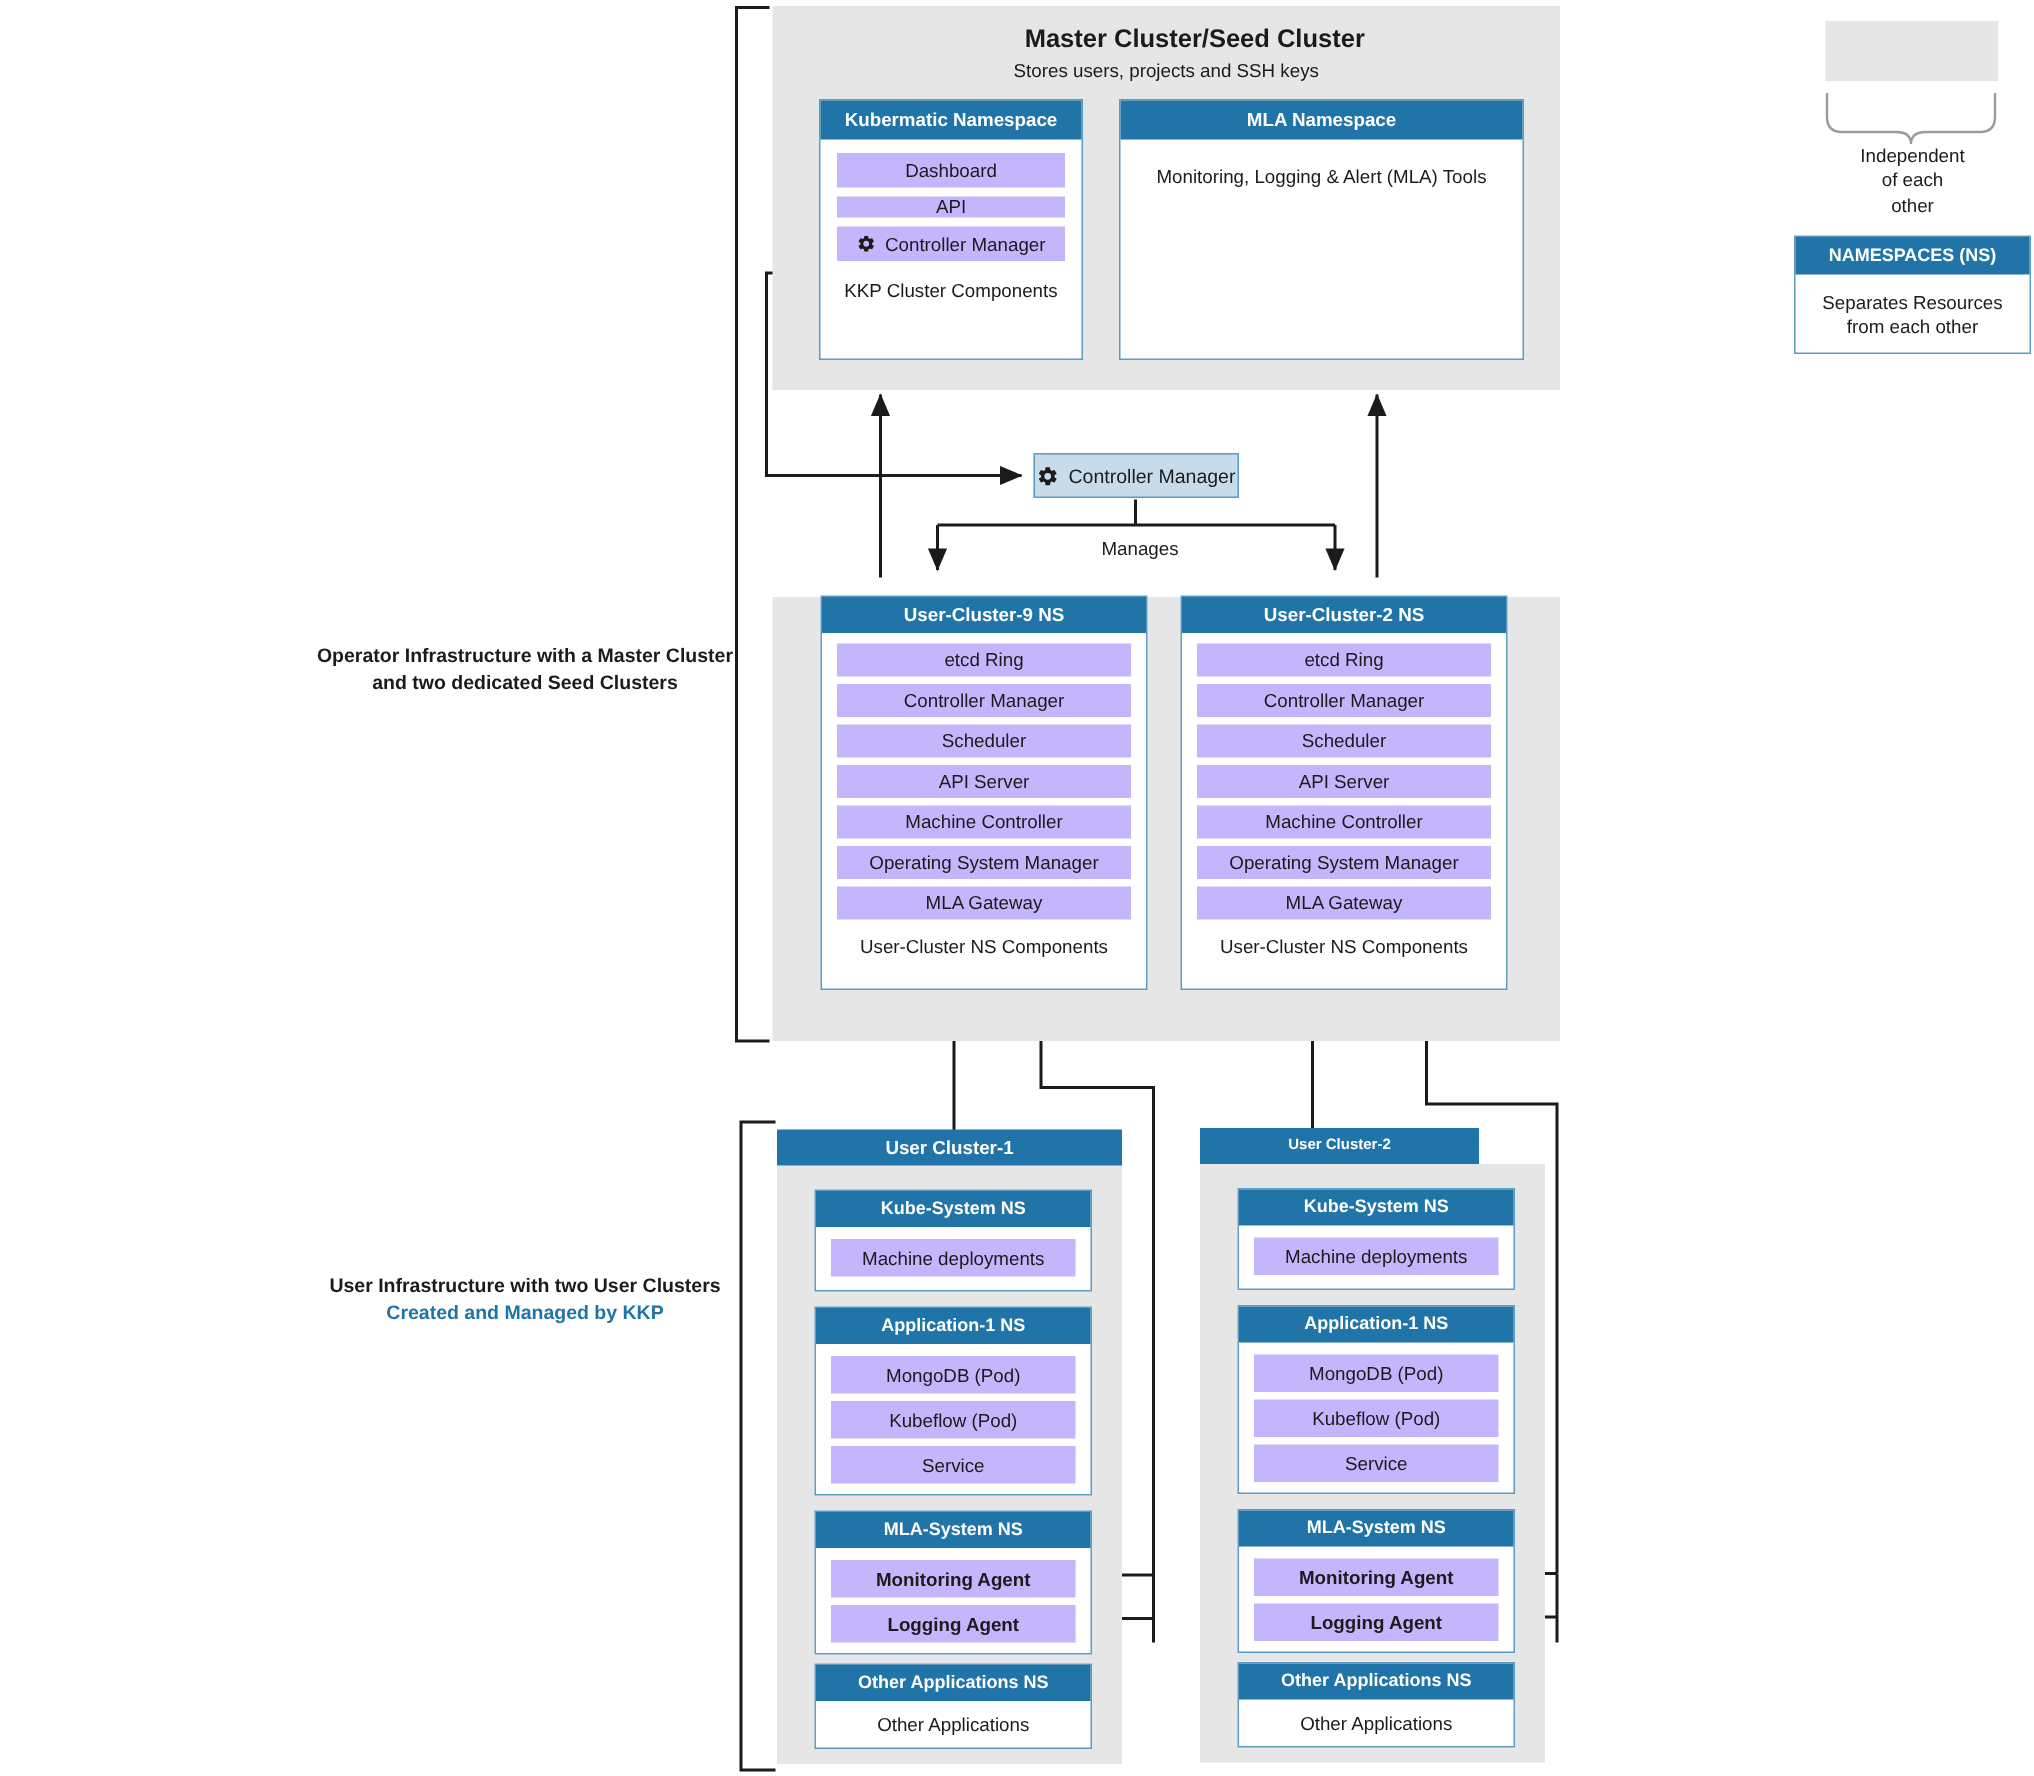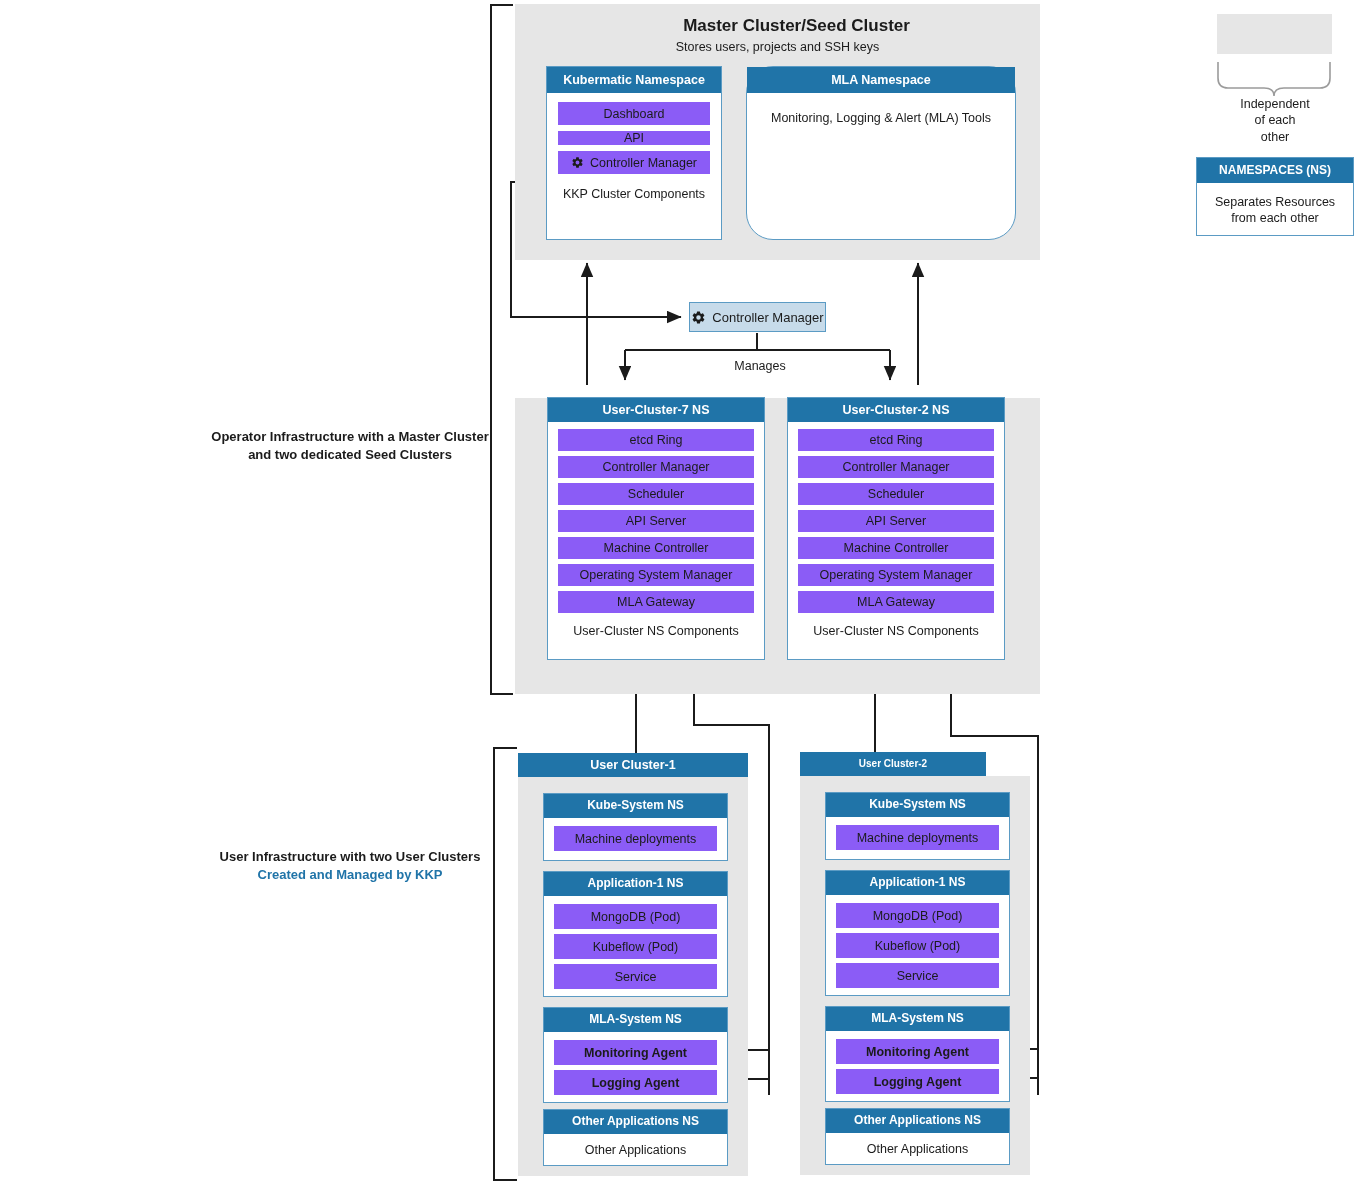--- a/index.html
+++ b/index.html
@@ -37,21 +37,21 @@
     align-items: center;
     justify-content: center;
   }
   .card-body {
     padding: 7px 8px 7px 8px;
     display: flex;
     flex-direction: column;
     gap: 5px;
   }
   .item {
-    background: #8b5cf6;
+    background: #c4b5fd;
     color: #1b1b1b;
     text-align: center;
     display: flex;
     align-items: center;
     justify-content: center;
   }
   .footnote {
     text-align: center;
     color: #1b1b1b;
     display: flex;
@@ -172,42 +172,42 @@
           <svg width="13" height="13" viewBox="0 0 24 24" fill="#1b1b1b">
             <path d="M19.14 12.94a7.07 7.07 0 0 0 .06-.94 7.07 7.07 0 0 0-.06-.94l2.03-1.58a.5.5 0 0 0 .12-.62l-1.92-3.32a.5.5 0 0 0-.6-.22l-2.39.96a7.03 7.03 0 0 0-1.62-.94l-.36-2.54a.5.5 0 0 0-.5-.42h-3.84a.5.5 0 0 0-.5.42l-.36 2.54c-.59.24-1.13.56-1.62.94l-2.39-.96a.5.5 0 0 0-.6.22L2.67 8.86a.5.5 0 0 0 .12.62l2.03 1.58a7.2 7.2 0 0 0 0 1.88l-2.03 1.58a.5.5 0 0 0-.12.62l1.92 3.32c.12.22.38.3.6.22l2.39-.96c.5.38 1.03.7 1.62.94l.36 2.54c.04.24.25.42.5.42h3.84c.25 0 .46-.18.5-.42l.36-2.54c.59-.24 1.13-.56 1.62-.94l2.39.96c.22.08.48 0 .6-.22l1.92-3.32a.5.5 0 0 0-.12-.62l-2.03-1.58zM12 15.6A3.6 3.6 0 1 1 12 8.4a3.6 3.6 0 0 1 0 7.2z"></path>
           </svg>
         </span>
         <span>Controller Manager</span>
       </div>
       <div class="footnote" style="height:28px; font-size:12.5px;">KKP Cluster Components</div>
     </div>
   </div>
 
-  <div class="abs card" style="left:746px; top:66px; width:270px; height:174px;border-radius:27px;">
+  <div class="abs card" style="left:746px; top:66px; width:270px; height:174px;">
     <div class="card-hd" style="height:26px; font-size:12.5px;">MLA Namespace</div>
     <div style="padding:9px 11px 8px 11px;">
       <div class="footnote" style="height:32px; font-size:12.5px;text-align:right;">Monitoring, Logging &amp; Alert (MLA) Tools</div>
     </div>
   </div>
 
   <div class="abs cm-box" style="left:689px; top:302px; width:137px; height:30px;">
     <span style="display:flex;">
       <svg class="cm-gear" viewBox="0 0 24 24" fill="#1b1b1b">
         <path d="M19.14 12.94a7.07 7.07 0 0 0 .06-.94 7.07 7.07 0 0 0-.06-.94l2.03-1.58a.5.5 0 0 0 .12-.62l-1.92-3.32a.5.5 0 0 0-.6-.22l-2.39.96a7.03 7.03 0 0 0-1.62-.94l-.36-2.54a.5.5 0 0 0-.5-.42h-3.84a.5.5 0 0 0-.5.42l-.36 2.54c-.59.24-1.13.56-1.62.94l-2.39-.96a.5.5 0 0 0-.6.22L2.67 8.86a.5.5 0 0 0 .12.62l2.03 1.58a7.2 7.2 0 0 0 0 1.88l-2.03 1.58a.5.5 0 0 0-.12.62l1.92 3.32c.12.22.38.3.6.22l2.39-.96c.5.38 1.03.7 1.62.94l.36 2.54c.04.24.25.42.5.42h3.84c.25 0 .46-.18.5-.42l.36-2.54c.59-.24 1.13-.56 1.62-.94l2.39.96c.22.08.48 0 .6-.22l1.92-3.32a.5.5 0 0 0-.12-.62l-2.03-1.58zM12 15.6A3.6 3.6 0 1 1 12 8.4a3.6 3.6 0 0 1 0 7.2z"></path>
       </svg>
     </span>
     <span>Controller Manager</span>
   </div>
 
   <div class="abs" style="left:700px; top:359px; width:120px; text-align:center; font-size:12.5px; color:#1b1b1b; background:#ffffff; padding:0 4px;">Manages</div>
 
   <div class="abs greypanel" style="left:515px; top:398px; width:525px; height:296px;"></div>
 
   <div class="abs card" style="left:547px; top:397px; width:218px; height:263px;">
-    <div class="card-hd" style="height:24px; font-size:12.5px;">User-Cluster-7 NS</div>
+    <div class="card-hd" style="height:24px; font-size:12.5px;">User-Cluster-9 NS</div>
     <div class="card-body" style="gap:5px; padding:7px 10px 6px 10px;">
       <div class="item" style="height:22px; font-size:12.5px;">etcd Ring</div>
       <div class="item" style="height:22px; font-size:12.5px;">Controller Manager</div>
       <div class="item" style="height:22px; font-size:12.5px;">Scheduler</div>
       <div class="item" style="height:22px; font-size:12.5px;">API Server</div>
       <div class="item" style="height:22px; font-size:12.5px;">Machine Controller</div>
       <div class="item" style="height:22px; font-size:12.5px;">Operating System Manager</div>
       <div class="item" style="height:22px; font-size:12.5px;">MLA Gateway</div>
       <div class="footnote" style="height:25px; font-size:12.5px;">User-Cluster NS Components</div>
     </div>

